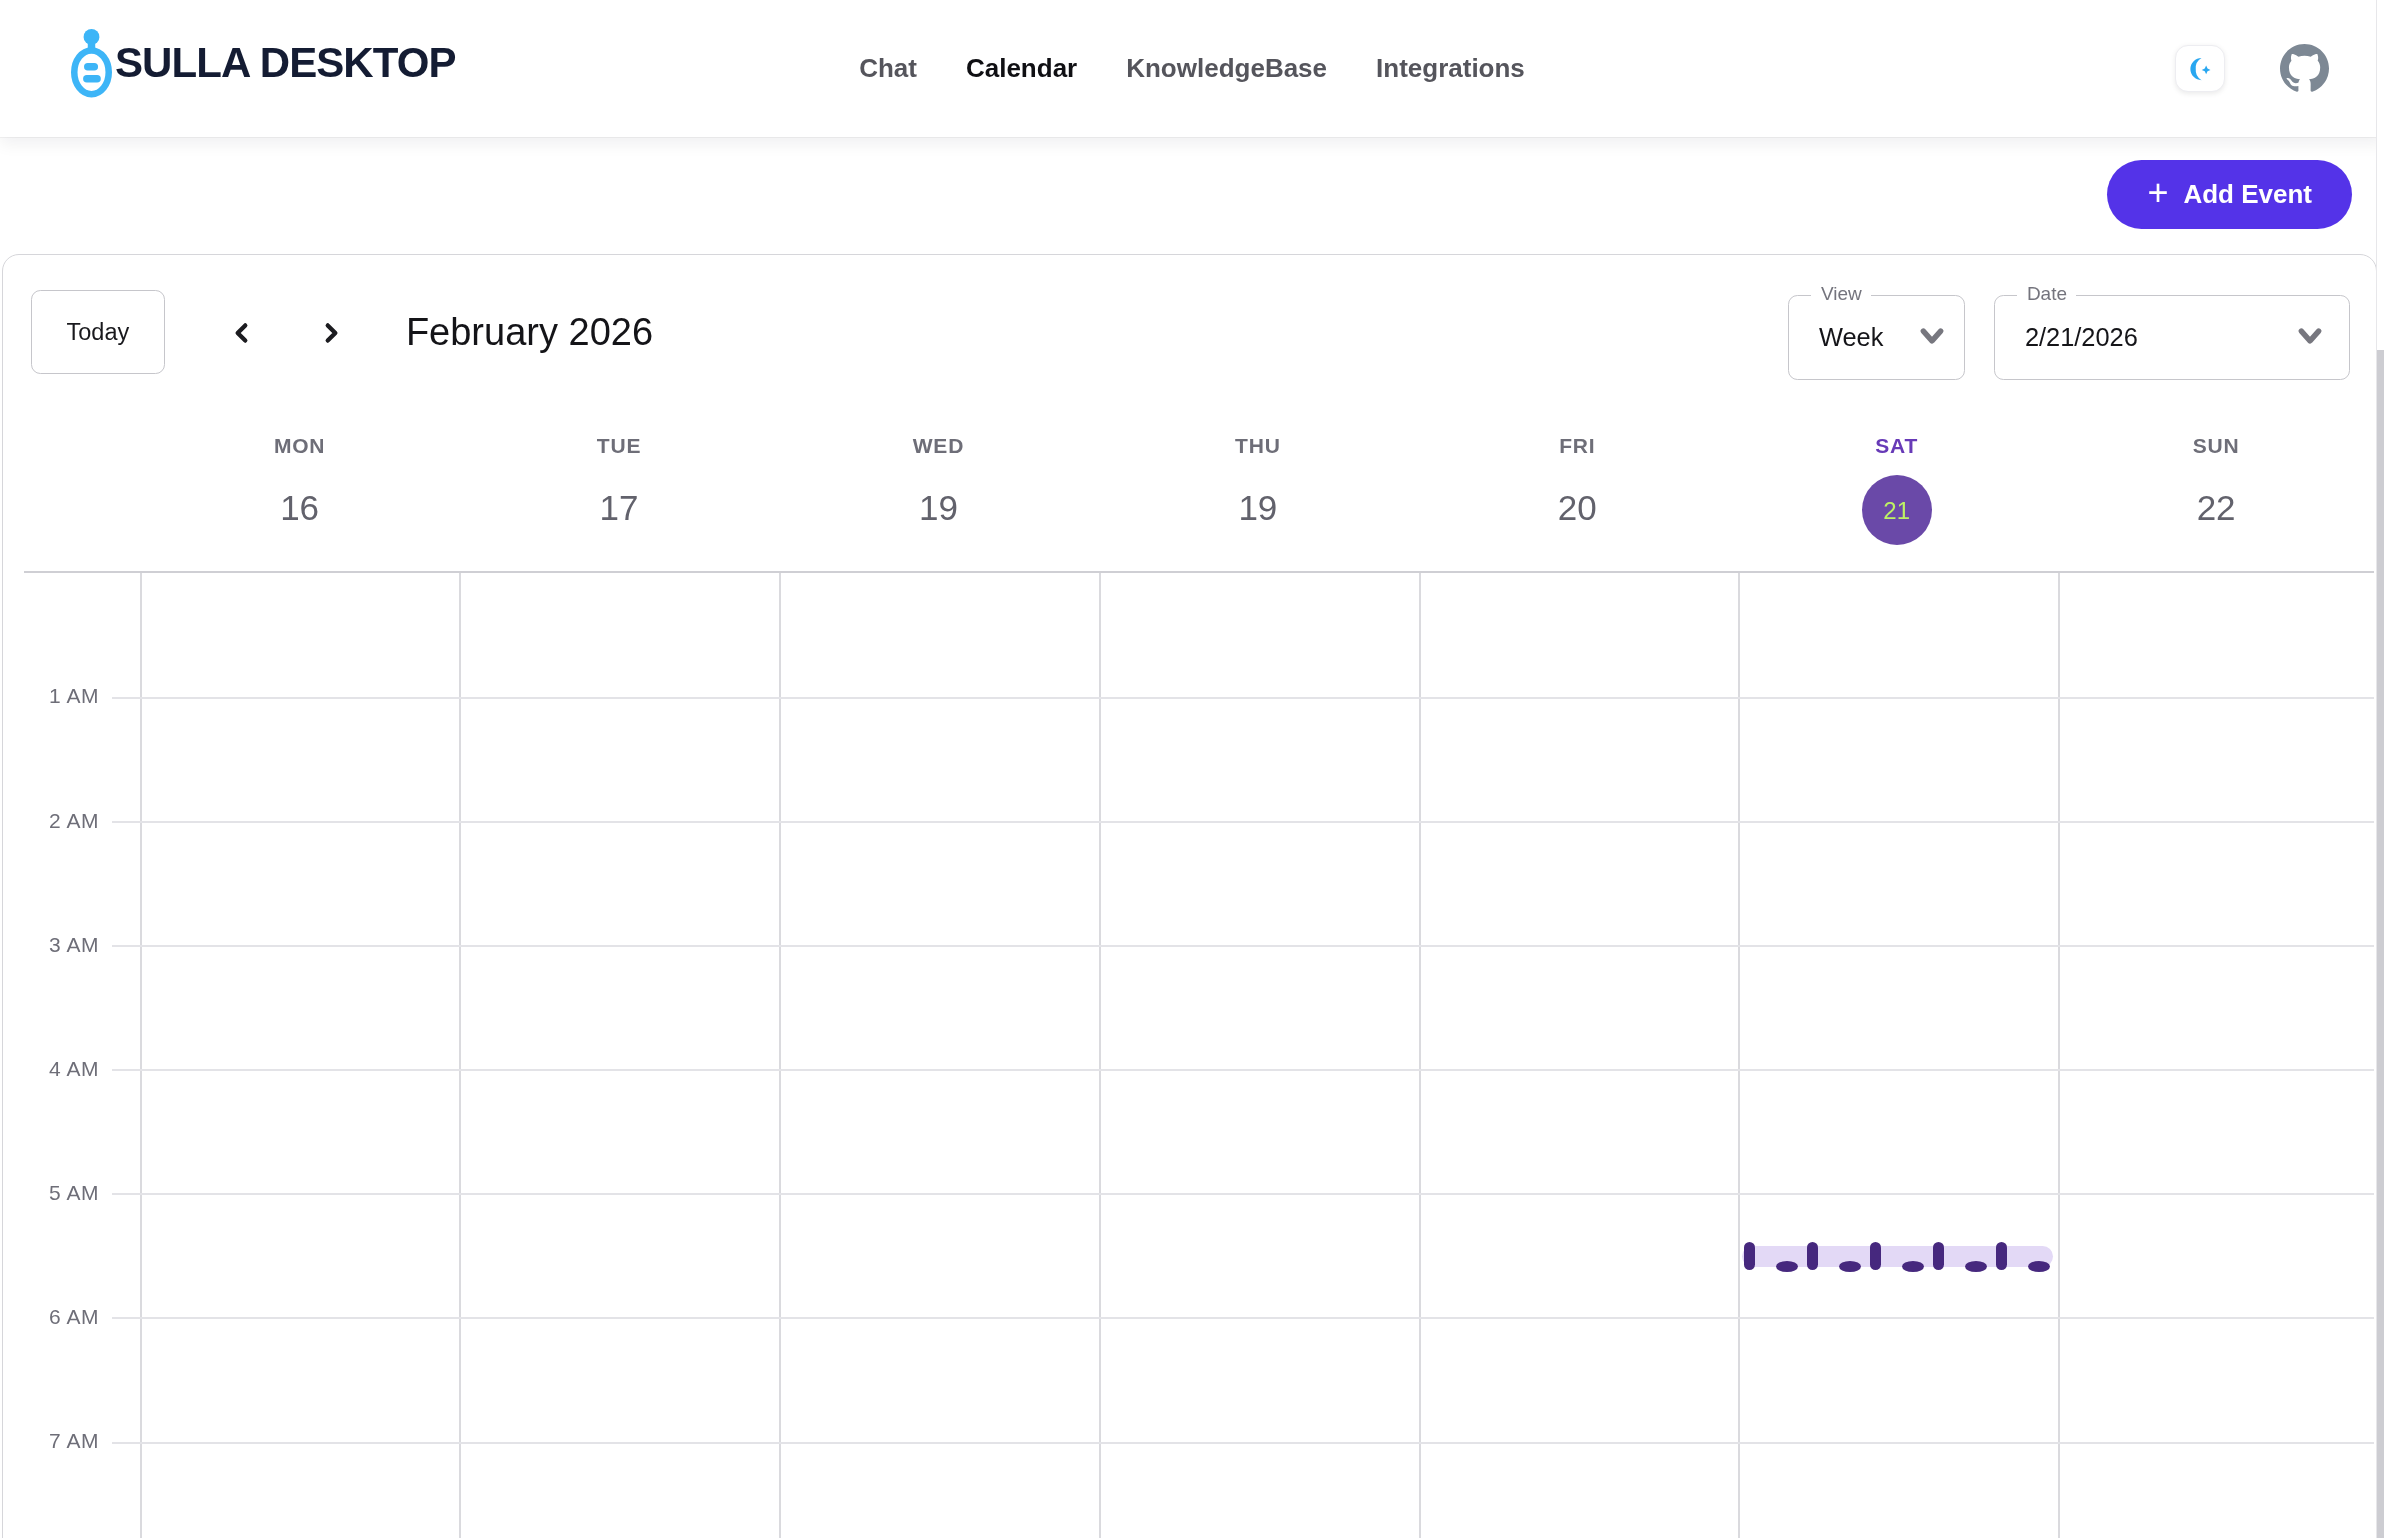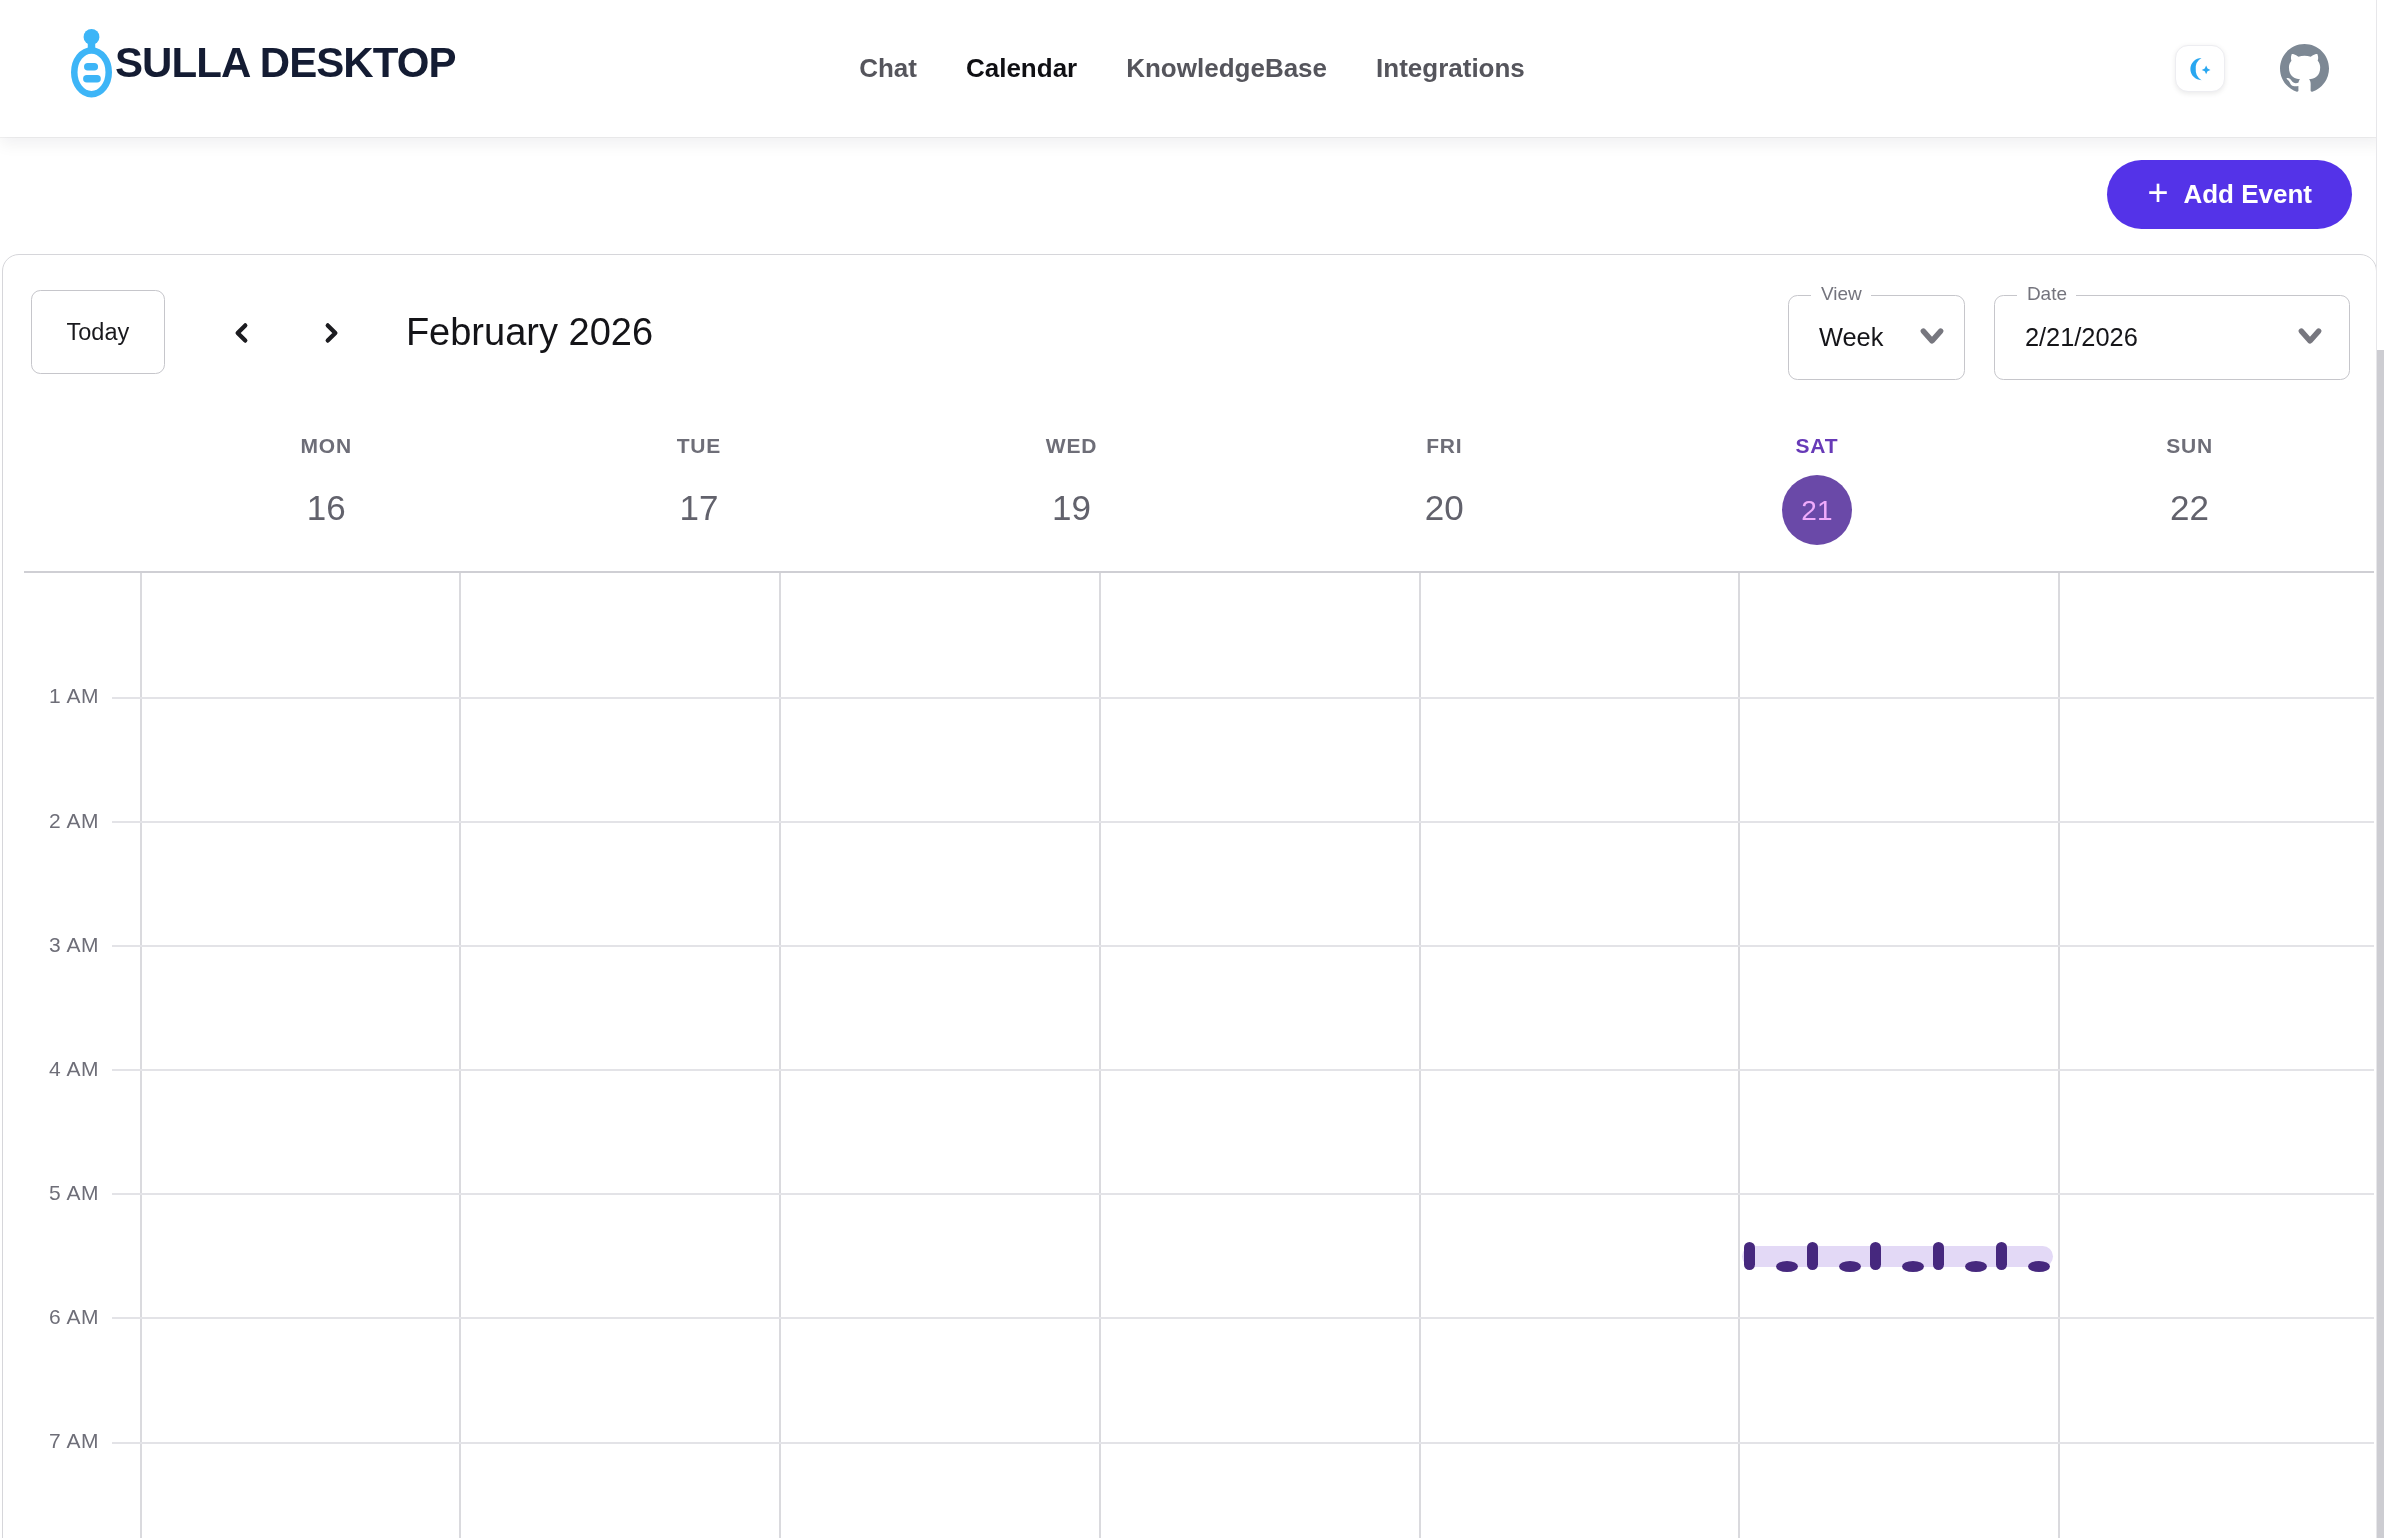--- a/index.html
+++ b/index.html
@@ -55,22 +55,22 @@
   .view .mui-chevron { right:19px; }
   .date .mui-chevron { right:26px; }
 
   
   .day-header-row { position:absolute; left:137px; top:177px; width:2236px; height:122px; display:flex;justify-content:space-between; }
   .day-head { flex:1; display:flex; flex-direction:column; align-items:center; }
   .day-name { font-size:21px; font-weight:600; letter-spacing:0.8px; color:#6e6e78; line-height:28px; }
   .day-num { margin-top:24.5px; font-size:35px; font-weight:500; color:#62626c; line-height:45px; }
   .day-head.today .day-name { color:var(--today_label,#673ab7); font-weight:700; }
   .day-head.today .day-num { margin-top:15px; width:70px; height:70px; border-radius:50%;
-    background:var(--today,#6a49a8); color:#f0abfc; display:flex; align-items:center; justify-content:center;
-    font-size:28px; }
+    background:var(--today,#6a49a8); color:#bef264; display:flex; align-items:center; justify-content:center;
+    font-size:24px; }
 
   
   .grid-layer { position:absolute; left:0; top:0; width:100%; height:100%; }
   .grid-top-line { position:absolute; left:21px; top:316px; width:2350px; height:1.9px; background:#cfcfd4; }
   .col-line { position:absolute; width:1.9px; top:318px; bottom:0; background:#dadade; }
   .hour-line { position:absolute; left:109px; width:2262px; height:1.9px; background:#e3e3e7; }
   .time-label { position:absolute; left:0; width:96px; height:28px; line-height:28px;
     text-align:right; font-size:21px; color:#6e6e78; letter-spacing:0.5px; }
 
   
@@ -165,20 +165,24 @@
       <div class="day-head">
         <div class="day-name">MON</div>
         <div class="day-num">16</div>
       </div>
       <div class="day-head">
         <div class="day-name">TUE</div>
         <div class="day-num">17</div>
       </div>
       <div class="day-head">
         <div class="day-name">WED</div>
+        <div class="day-num">19</div>
+      </div>
+      <div class="day-head">
+        <div class="day-name">THU</div>
         <div class="day-num">19</div>
       </div>
       <div class="day-head">
         <div class="day-name">FRI</div>
         <div class="day-num">20</div>
       </div>
       <div class="day-head today">
         <div class="day-name">SAT</div>
         <div class="day-num">21</div>
       </div>

